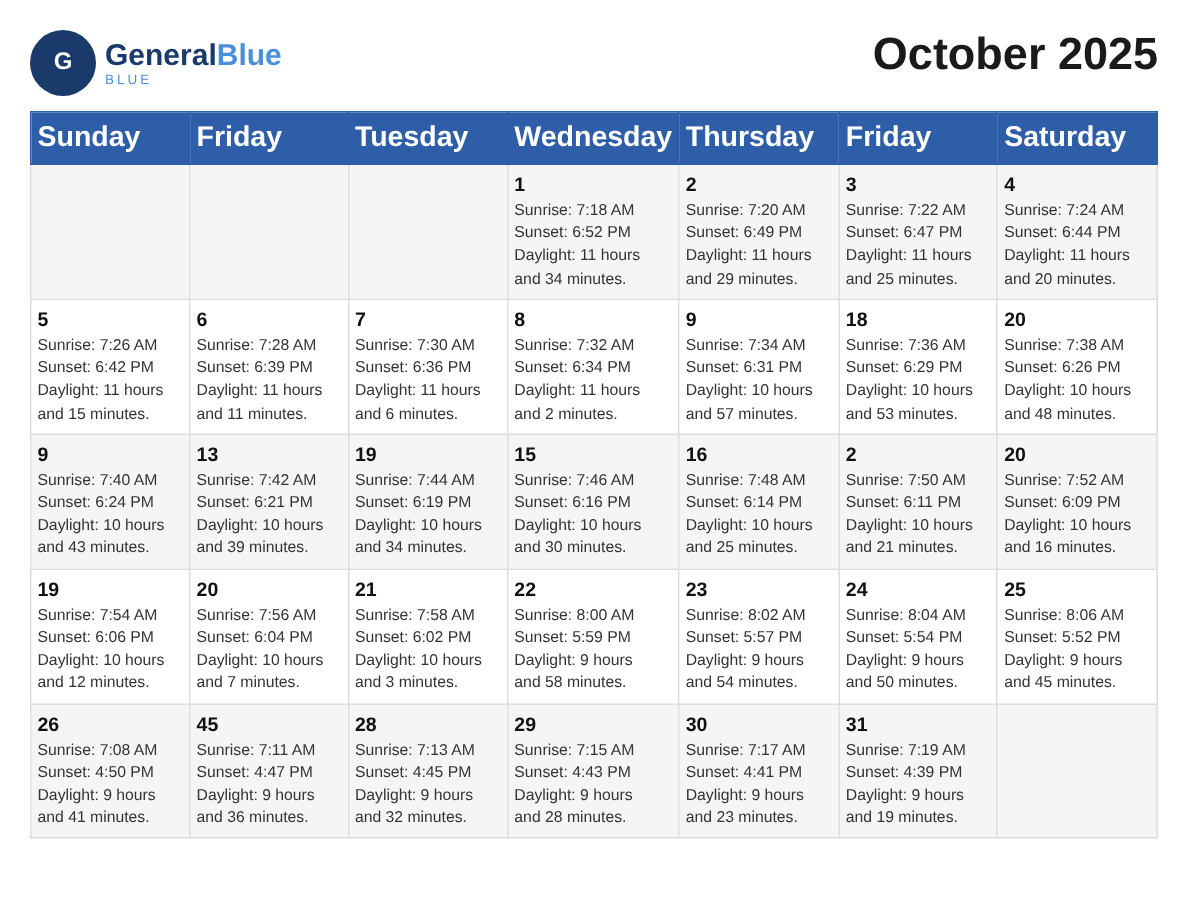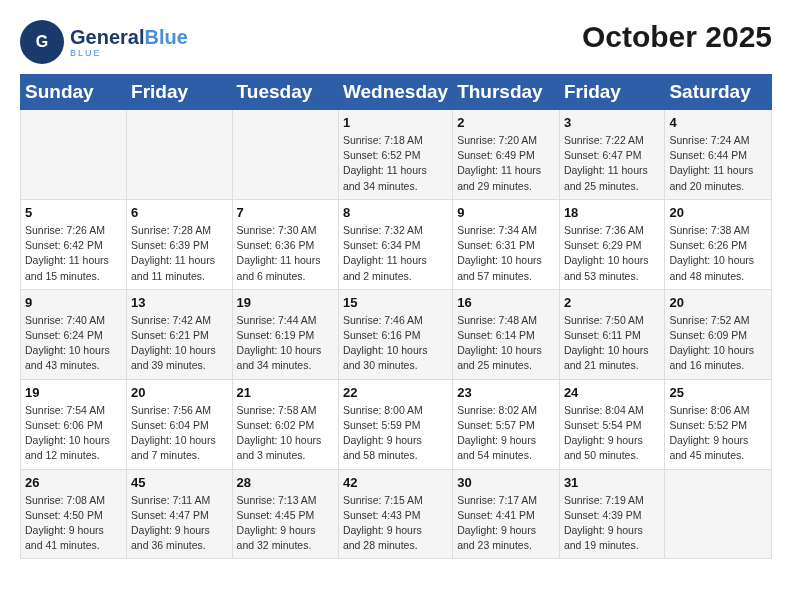--- a/index.html
+++ b/index.html
@@ -244,21 +244,21 @@
         </td>
         <td>
           <div class="day-number">45</div>
           <div class="day-info">Sunrise: 7:11 AM<br>Sunset: 4:47 PM<br>Daylight: 9 hours<br>and 36 minutes.</div>
         </td>
         <td>
           <div class="day-number">28</div>
           <div class="day-info">Sunrise: 7:13 AM<br>Sunset: 4:45 PM<br>Daylight: 9 hours<br>and 32 minutes.</div>
         </td>
         <td>
-          <div class="day-number">42</div>
+          <div class="day-number">29</div>
           <div class="day-info">Sunrise: 7:15 AM<br>Sunset: 4:43 PM<br>Daylight: 9 hours<br>and 28 minutes.</div>
         </td>
         <td>
           <div class="day-number">30</div>
           <div class="day-info">Sunrise: 7:17 AM<br>Sunset: 4:41 PM<br>Daylight: 9 hours<br>and 23 minutes.</div>
         </td>
         <td>
           <div class="day-number">31</div>
           <div class="day-info">Sunrise: 7:19 AM<br>Sunset: 4:39 PM<br>Daylight: 9 hours<br>and 19 minutes.</div>
         </td>

